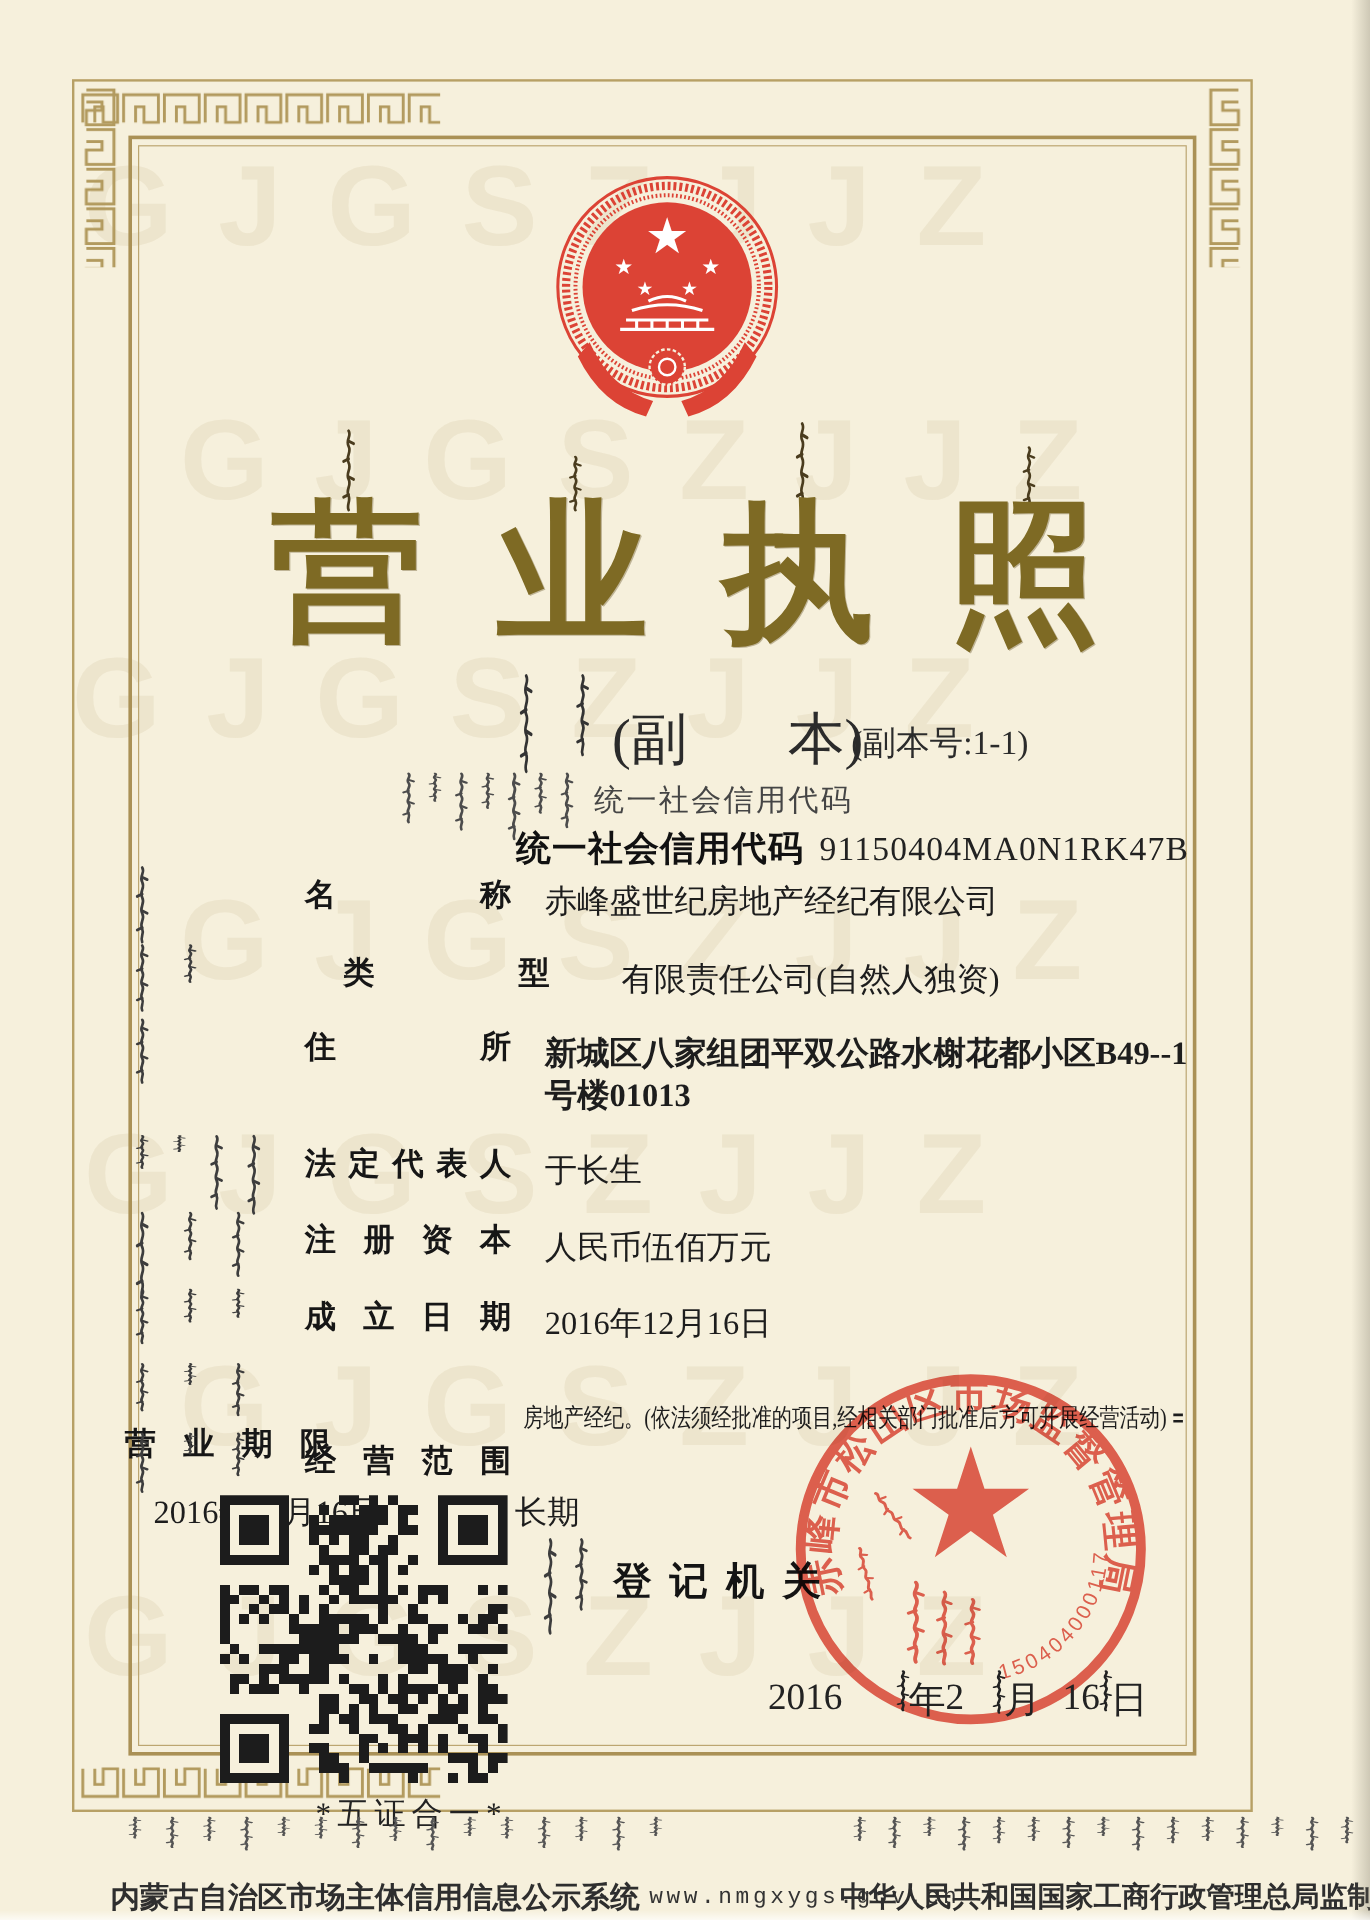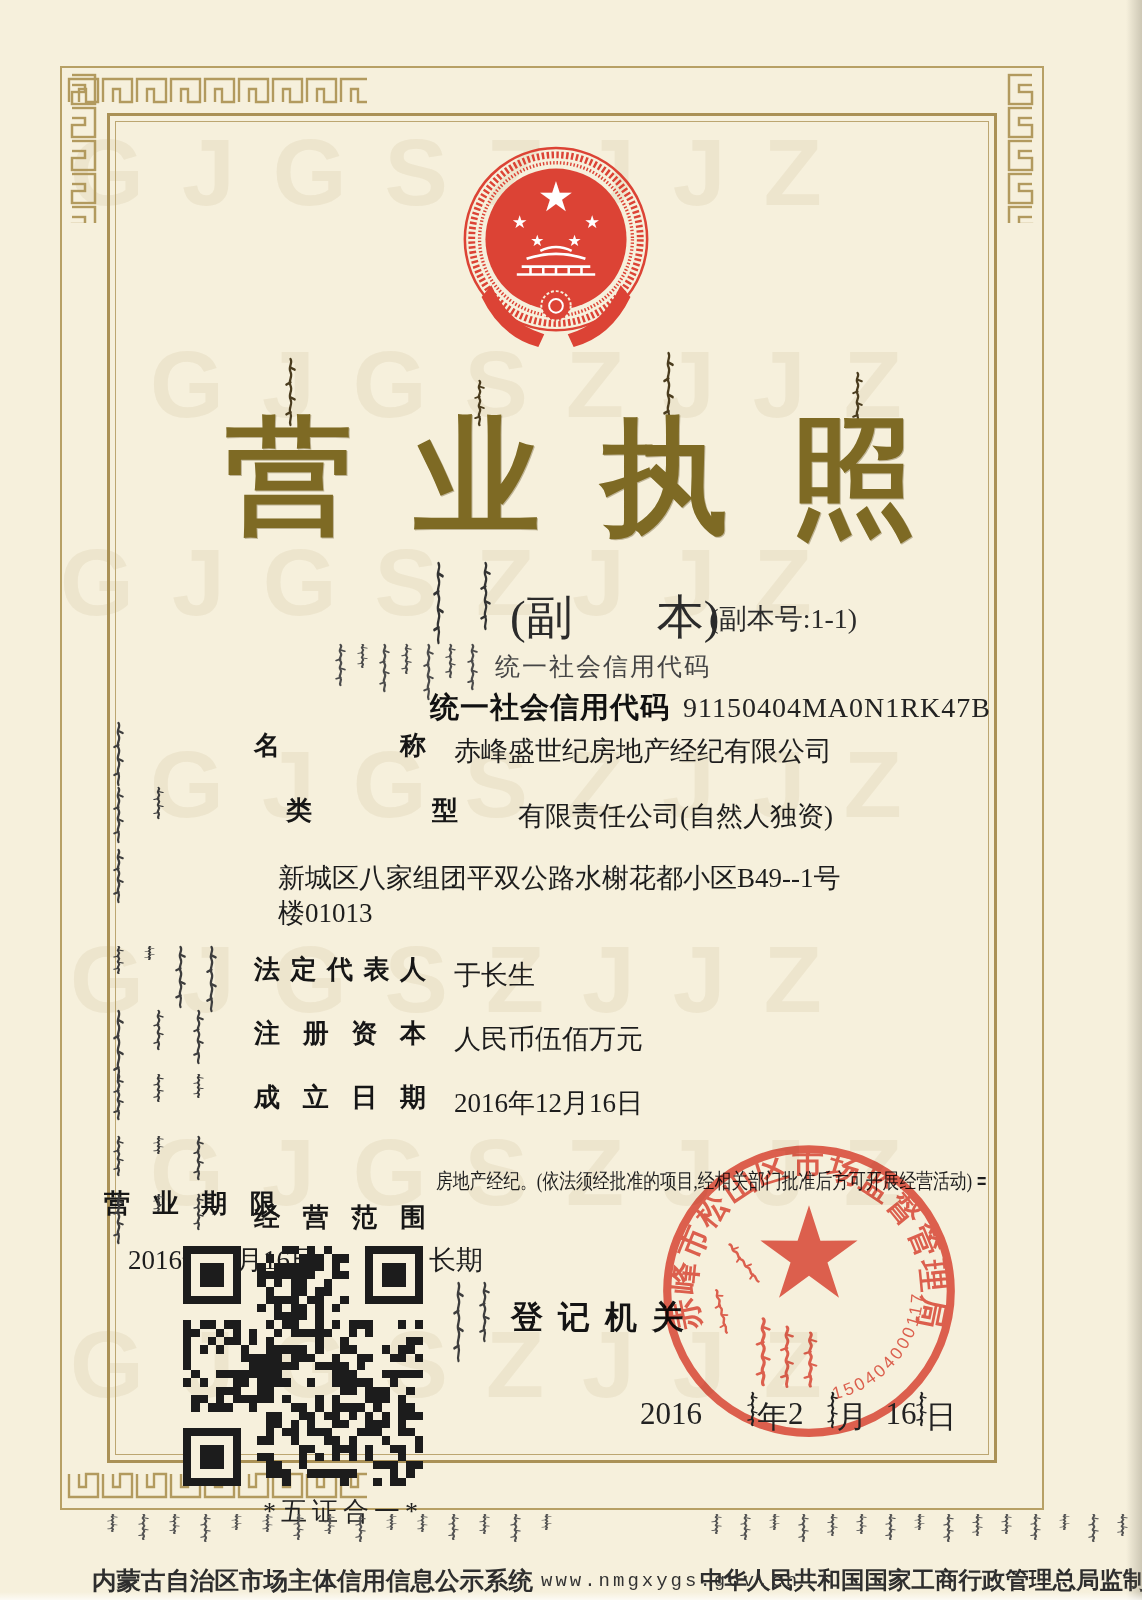--- a/index.html
+++ b/index.html
@@ -63,21 +63,21 @@
   
   .fields{position:absolute; top:722px; left:100px; width:916px; color:#3d3d3d;}
   .frow{display:flex; align-items:flex-start; position:relative;}
   .mcol{width:150px; padding-left:12px; box-sizing:border-box; display:flex; gap:27px; flex-shrink:0;}
   .flabel{width:172px; flex-shrink:0; font-size:26px; font-weight:700; color:#161616;
       text-align:justify; text-align-last:justify; margin-left:4px; line-height:1.2; padding-top:8px;}
   .fvalue{font-family:"Liberation Serif","DejaVu Serif",serif; font-size:27px; color:#1d1d1d;
       margin-left:28px; padding-top:12px; line-height:1.3;}
   .r1{height:65px;} .r2{height:62px;gap:32px;} .r3{height:97px;} .r4{height:64px;}
   .r5{height:64px;} .r6{height:62px;} .r7{height:58px;flex-direction:column;} .r8{height:60px;}
-  .r3 .fvalue{width:575px;}
+  .r3 .fvalue{width:575px;font-weight:bold;}
   .r7 .fvalue{padding-top:24px;}
   .term-extra{margin-left:112px;}
   .r8 .fvalue{position:absolute; left:336px; top:-26px; margin-left:0; padding-top:0;
       white-space:nowrap; font-size:21px; transform:scaleX(0.80); transform-origin:left center;}
   .scope-mark{font-weight:900; font-family:"Liberation Sans","DejaVu Sans",sans-serif;
       font-size:20px; letter-spacing:-2px; margin-left:6px;}
 
   
   .qr-box{position:absolute; left:183px; top:1246px; width:240px;}
   .qr-box svg{width:240px; height:240px; display:block; shape-rendering:crispEdges;}
@@ -277,20 +277,21 @@
         </div>
       <div class="flabel">类型</div>
       <div class="fvalue">有限责任公司(自然人独资)</div>
     </div>
     <div class="frow r3">
       <div class="mcol">
           <svg viewBox="0 0 14 64" preserveAspectRatio="none" class="mg" style="height: 54px;">
             <use href="#mgp"></use>
           </svg>
         </div>
+      <div class="flabel">住所</div>
       <div class="fvalue">新城区八家组团平双公路水榭花都小区B49--1号楼01013</div>
     </div>
     <div class="frow r4">
       <div class="mcol" style="gap:18px">
           <svg viewBox="0 0 14 64" preserveAspectRatio="none" class="mg" style="height: 28px;">
             <use href="#mgp"></use>
           </svg>
           <svg viewBox="0 0 14 64" preserveAspectRatio="none" class="mg" style="height: 14px;">
             <use href="#mgp"></use>
           </svg>

